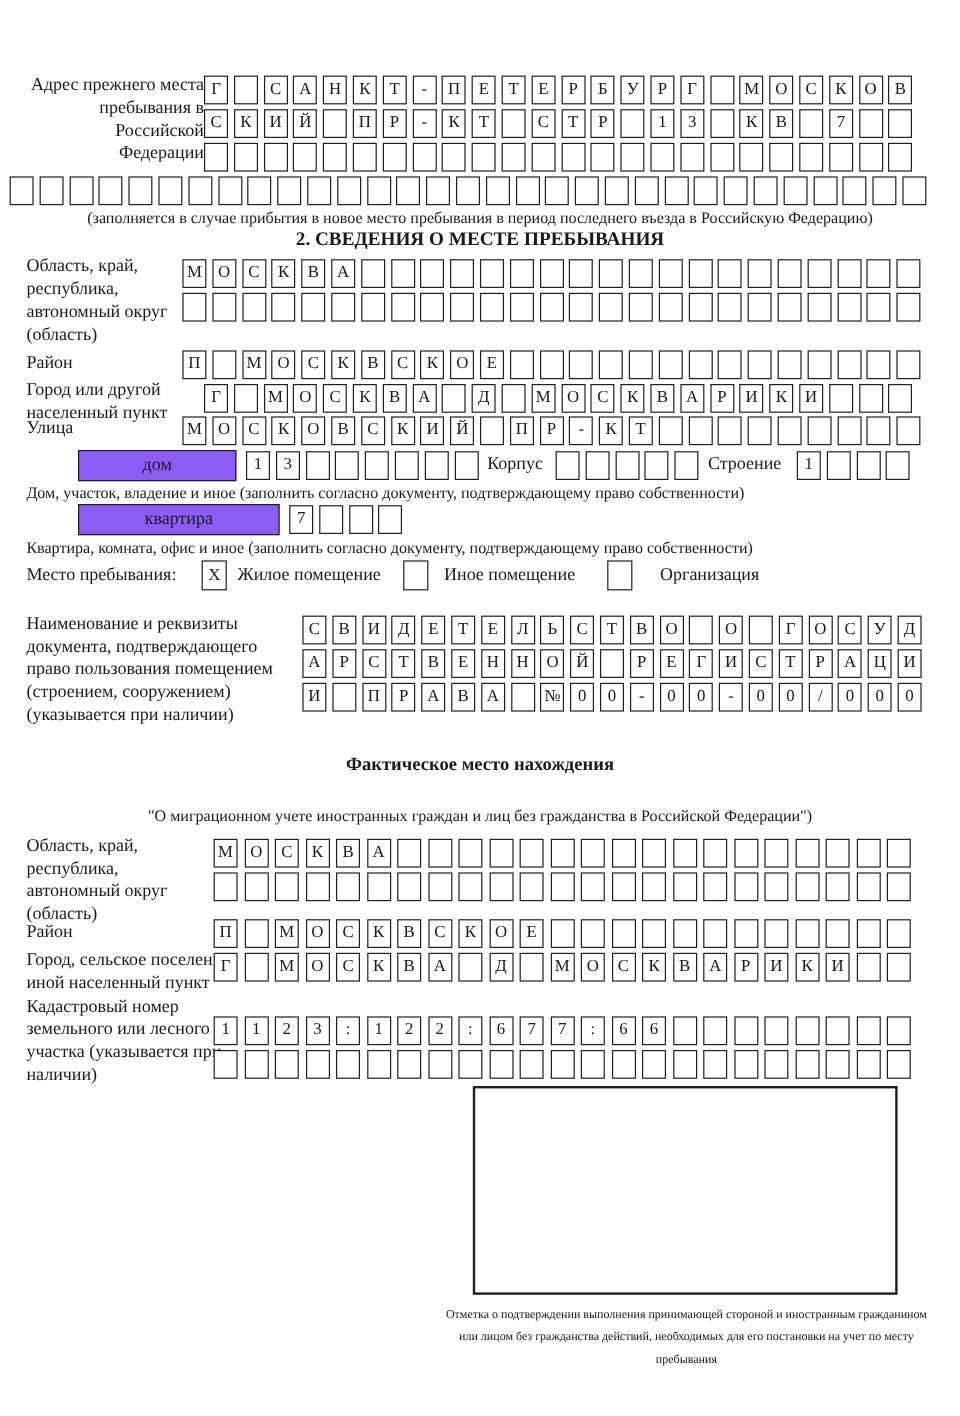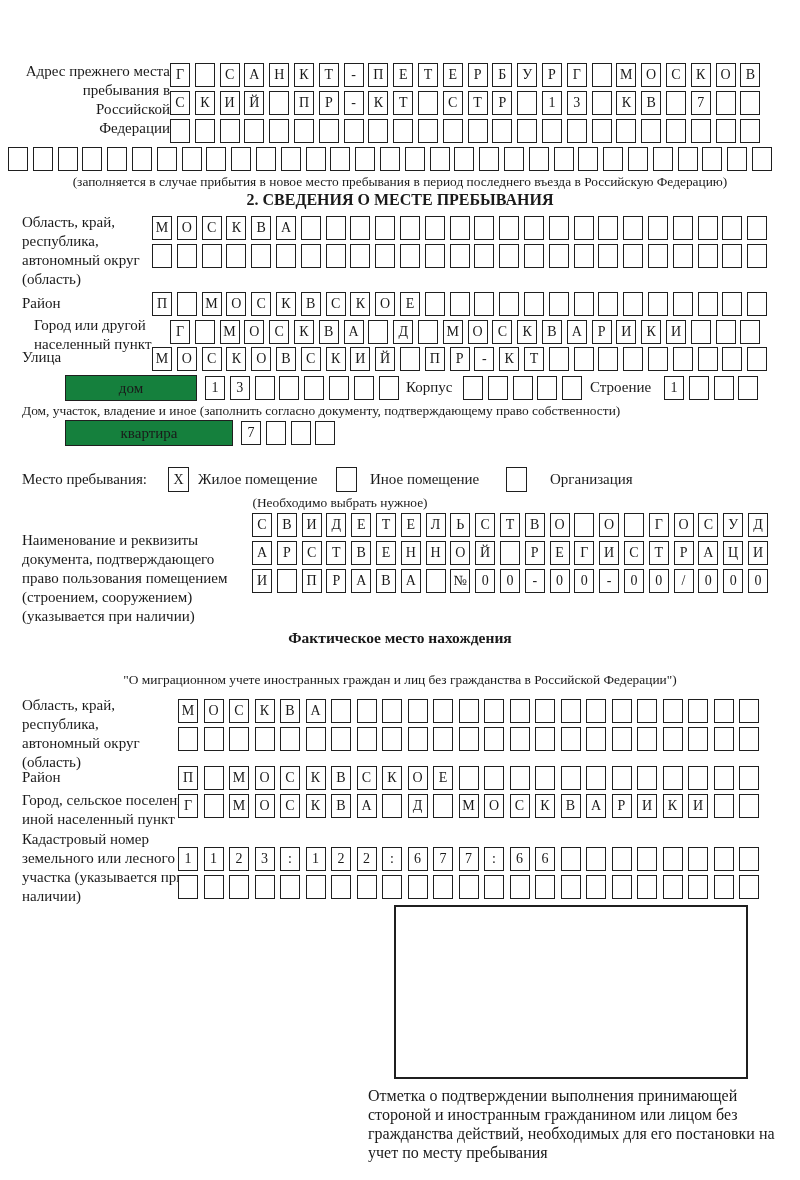--- a/index.html
+++ b/index.html
@@ -13,21 +13,21 @@
   .ctr{left:0;width:800px;text-align:center;}
   .boxrow{position:absolute;display:flex;gap:4.8px;}
   .g55{gap:5.5px;}
   .cell{
     box-sizing:border-box;flex:none;width:20px;height:24px;
     border:1.8px solid #1f1f1f;display:flex;align-items:center;justify-content:center;
     font-size:14px;background:#fff;
   }
   .bigbox{
     position:absolute;box-sizing:border-box;border:1.9px solid #1f1f1f;height:26px;
-    display:flex;align-items:center;justify-content:center;font-size:15px;background:#15803d;
+    display:flex;align-items:center;justify-content:center;font-size:15px;background:#8b5cf6;
   }
   .cbox{
     position:absolute;box-sizing:border-box;width:21px;height:25px;
     border:1.8px solid #1f1f1f;display:flex;align-items:center;justify-content:center;
     font-size:14px;background:#fff;
   }
   .stamp{
     position:absolute;box-sizing:border-box;border:2px solid #1f1f1f;background:#fff;
   }
   .title16{position:absolute;font-size:16px;font-weight:bold;}
@@ -232,21 +232,21 @@
       <span class="cell"></span>
       <span class="cell"></span>
       <span class="cell"></span>
       <span class="cell"></span>
       <span class="cell"></span>
       <span class="cell"></span>
       <span class="cell"></span>
       <span class="cell"></span>
     </div>
 
-  <div class="lbl" style="top:316px;left:22px;width:140px;margin-left:12px;">Город или другой населенный пункт</div>
+  <div class="lbl" style="top:316px;left:22px;width:140px;">Город или другой населенный пункт</div>
   <div class="boxrow" style="top:320px;left:170px;">
       <span class="cell">Г</span>
       <span class="cell"></span>
       <span class="cell">М</span>
       <span class="cell">О</span>
       <span class="cell">С</span>
       <span class="cell">К</span>
       <span class="cell">В</span>
       <span class="cell">А</span>
       <span class="cell"></span>
@@ -324,31 +324,31 @@
     </div>
   <div class="cap" style="top:403px;left:22px;">Дом, участок, владение и иное (заполнить согласно документу, подтверждающему право собственности)</div>
 
   <div class="bigbox" style="top:420px;left:65px;width:168px;">квартира</div>
   <div class="boxrow" style="top:421px;left:241px;">
       <span class="cell">7</span>
       <span class="cell"></span>
       <span class="cell"></span>
       <span class="cell"></span>
     </div>
+  <div class="cap" style="top:449px;left:22px;">Квартира, комната, офис и иное (заполнить согласно документу, подтверждающему право собственности)</div>
 
   <div class="lbl" style="top:470px;left:22px;">Место пребывания:</div>
   <div class="cbox" style="top:467px;left:168px;">X</div>
   <div class="lbl" style="top:470px;left:198px;">Жилое помещение</div>
   <div class="cbox" style="top:467px;left:336px;"></div>
   <div class="lbl" style="top:470px;left:370px;">Иное помещение</div>
   <div class="cbox" style="top:467px;left:506px;"></div>
   <div class="lbl" style="top:470px;left:550px;">Организация</div>
-  <div class="cap" style="top:495px;left:105px;width:470px;text-align:center;">(Необходимо выбрать нужное)</div>
-
-  <div class="lbl" style="top:511px;left:22px;width:228px;margin-top:20px;">Наименование и реквизиты документа, подтверждающего право пользования помещением (строением, сооружением) (указывается при наличии)</div>
+
+  <div class="lbl" style="top:511px;left:22px;width:228px;">Наименование и реквизиты документа, подтверждающего право пользования помещением (строением, сооружением) (указывается при наличии)</div>
   <div class="boxrow" style="top:513px;left:252px;">
       <span class="cell">С</span>
       <span class="cell">В</span>
       <span class="cell">И</span>
       <span class="cell">Д</span>
       <span class="cell">Е</span>
       <span class="cell">Т</span>
       <span class="cell">Е</span>
       <span class="cell">Л</span>
       <span class="cell">Ь</span>
@@ -567,15 +567,15 @@
       <span class="cell"></span>
       <span class="cell"></span>
       <span class="cell"></span>
       <span class="cell"></span>
       <span class="cell"></span>
       <span class="cell"></span>
       <span class="cell"></span>
     </div>
 
   <div class="stamp" style="top:905px;left:394px;width:354px;height:174px;"></div>
-  <div class="cap" style="top:1086px;left:368px;width:408px;text-align:left;font-size:16px;line-height:19px;">Отметка о подтверждении выполнения принимающей стороной и иностранным гражданином или лицом без гражданства действий, необходимых для его постановки на учет по месту пребывания</div>
+  <div class="cap" style="top:1086px;left:368px;width:408px;text-align:center;font-size:10px;line-height:19px;">Отметка о подтверждении выполнения принимающей стороной и иностранным гражданином или лицом без гражданства действий, необходимых для его постановки на учет по месту пребывания</div>
 
 </div>
 
 </body></html>

